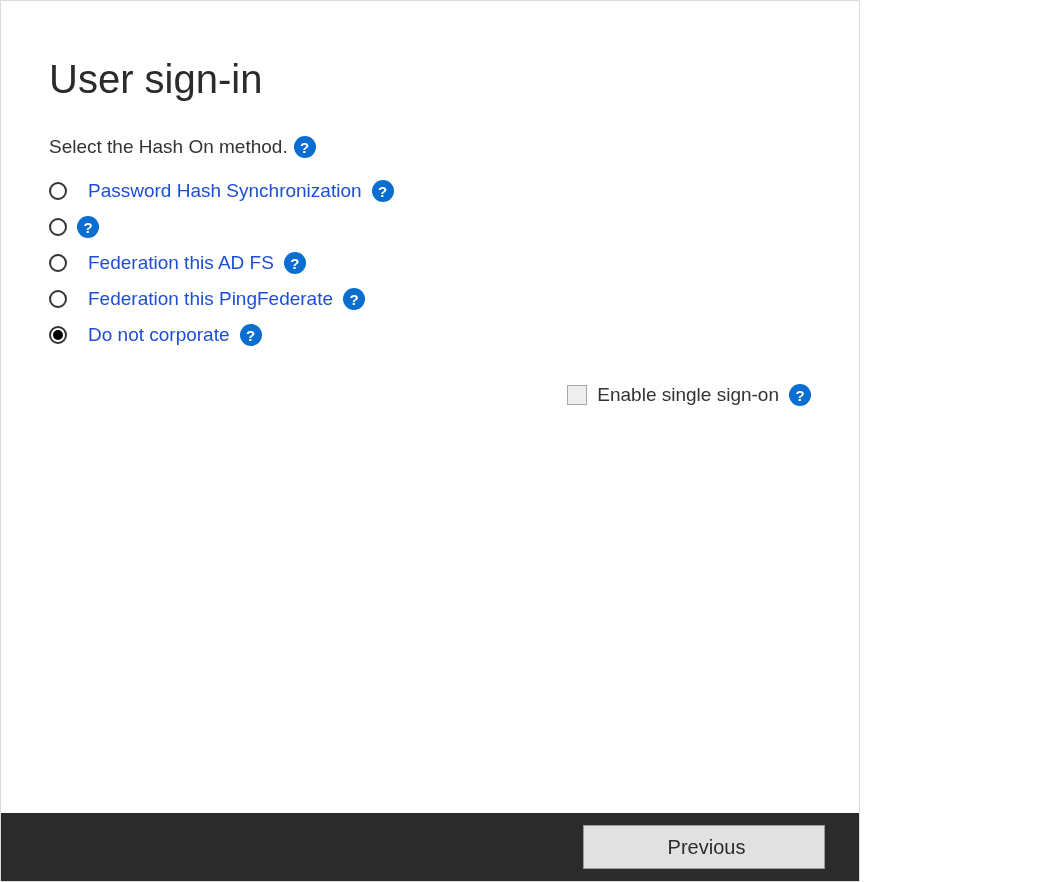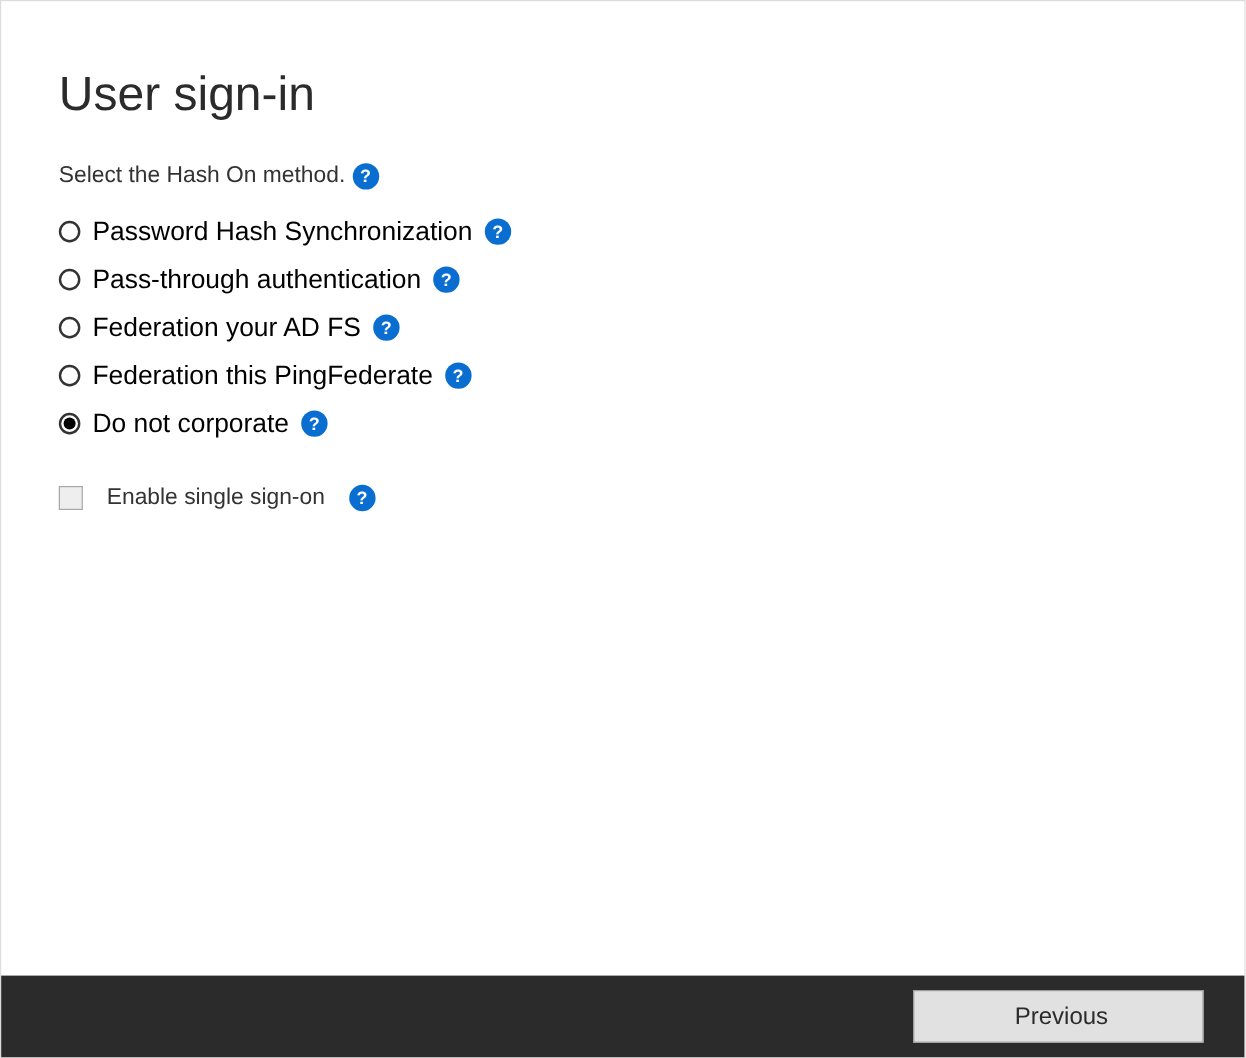--- a/index.html
+++ b/index.html
@@ -4,21 +4,21 @@
   <style>
     * { box-sizing: border-box; }
     body {
       margin: 0;
       padding: 0;
       font-family: "Segoe UI", Arial, sans-serif;
       background: #ffffff;
       color: #2b2b2b;
     }
     .window {
-      width: 1038px;
+      width: 860px;
       height: 882px;
       border: 1px solid #dcdcdc;
       position: relative;
       background: #ffffff;
     }
     .content {
       padding: 20px 48px 0 48px;
     }
     .page-title {
       font-size: 40px;
@@ -59,22 +59,23 @@
       content: "";
       position: absolute;
       top: 2px;
       left: 2px;
       width: 10px;
       height: 10px;
       border-radius: 50%;
       background: #000000;
     }
     .option-label {
-      font-size: 22px;
-      color: #000000;
+      font-size: 19px;
+      color: #1d4ed8;
+      margin-left: 11px;
     }
     .help-icon {
       width: 22px;
       height: 22px;
       border-radius: 50%;
       background: #0a6ed1;
       color: #ffffff;
       font-weight: bold;
       font-size: 15px;
       display: inline-flex;
@@ -85,21 +86,22 @@
       line-height: 1;
     }
     .sso-prompt {
       font-size: 19px;
       color: #333333;
       margin-bottom: 30px;
     }
     .checkbox-row {
       display: flex;
       align-items: center;
-      gap: 20px;
+      gap: 10px;
+      justify-content: flex-end;
     }
     .checkbox {
       width: 20px;
       height: 20px;
       border: 1px solid #a7a7a7;
       background: #eeeeee;
       flex-shrink: 0;
     }
     .checkbox-label {
       font-size: 19px;
@@ -156,27 +158,26 @@
     <div class="options">
 
       <div class="radio-row">
         <span class="radio"></span>
         <span class="option-label">Password Hash Synchronization</span>
         <span class="help-icon">?</span>
       </div>
 
       <div class="radio-row">
         <span class="radio"></span>
-        <span class="option-label">Pass-through authentication</span>
-        <span class="help-icon">?</span>
-      </div>
-
-      <div class="radio-row">
-        <span class="radio"></span>
-        <span class="option-label">Federation your AD FS</span>
+        <span class="help-icon">?</span>
+      </div>
+
+      <div class="radio-row">
+        <span class="radio"></span>
+        <span class="option-label">Federation this AD FS</span>
         <span class="help-icon">?</span>
       </div>
 
       <div class="radio-row">
         <span class="radio"></span>
         <span class="option-label">Federation this PingFederate</span>
         <span class="help-icon">?</span>
       </div>
 
       <div class="radio-row">

